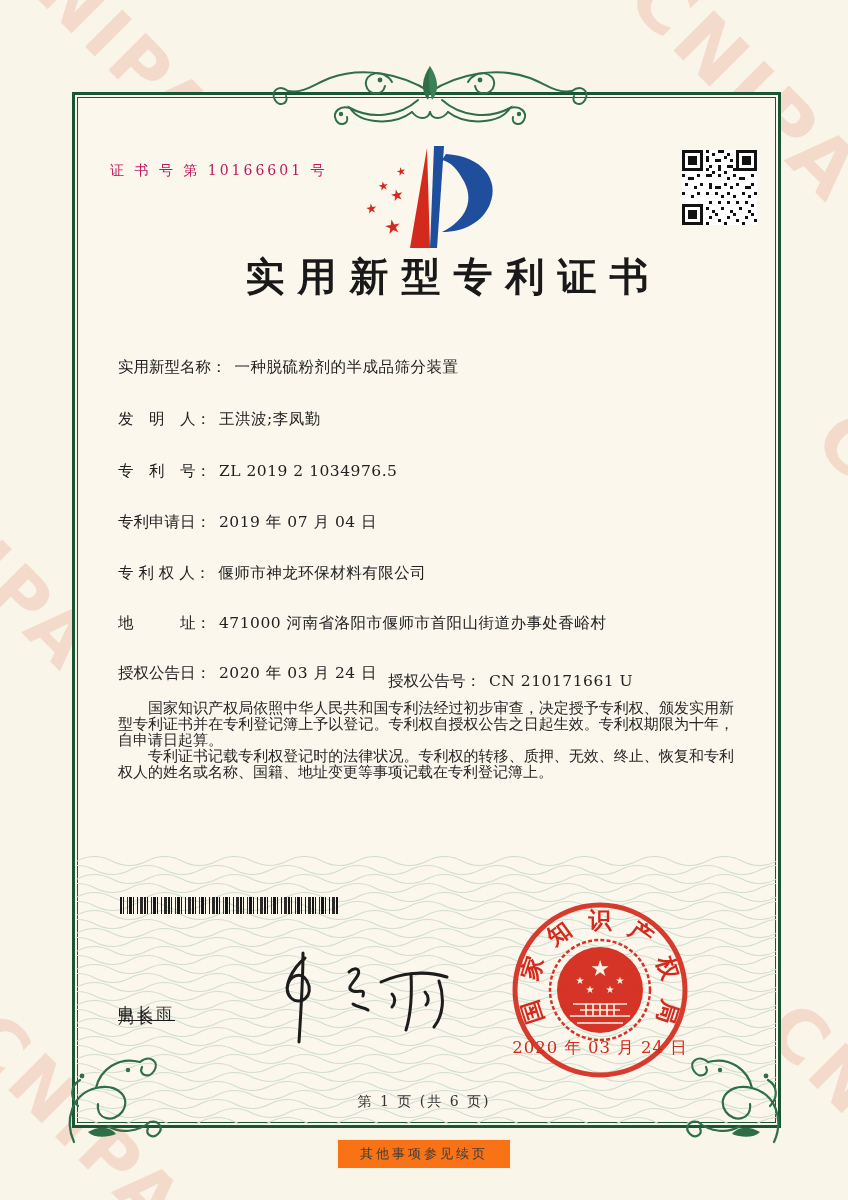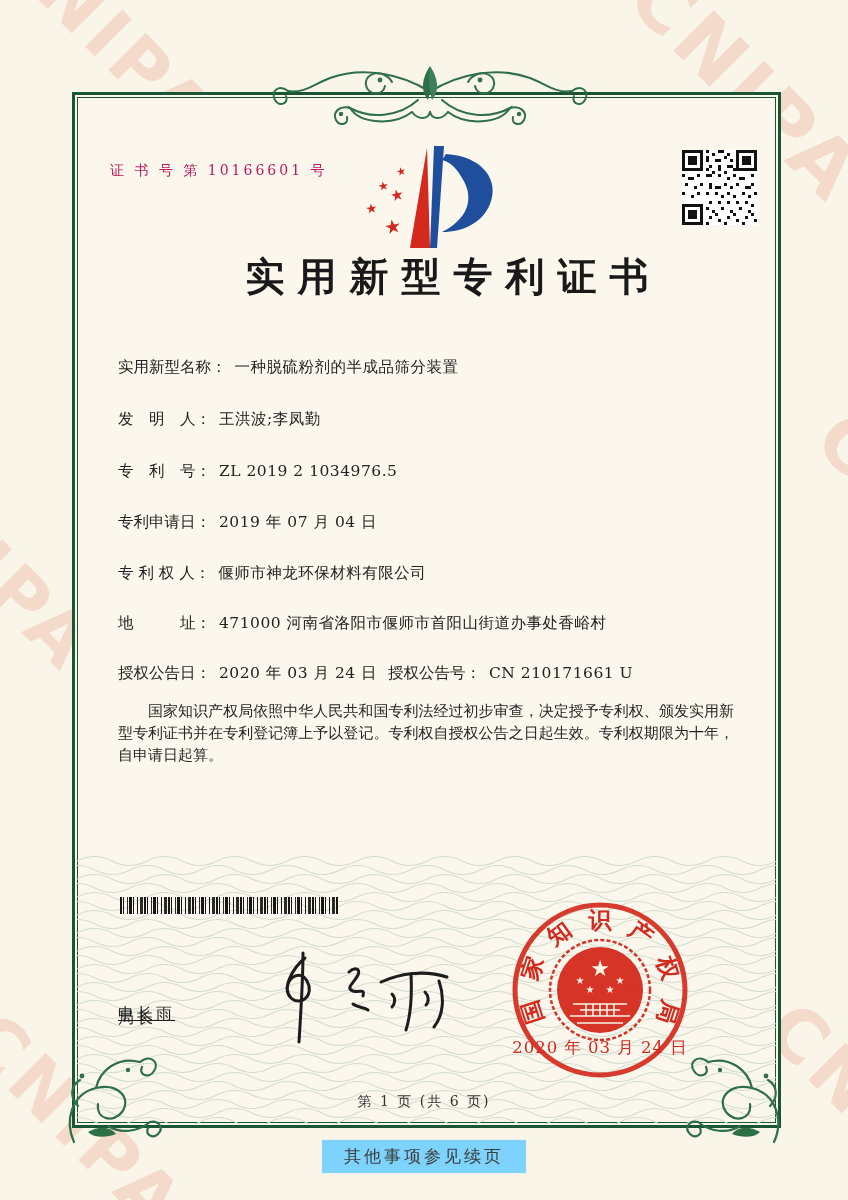--- a/index.html
+++ b/index.html
@@ -30,24 +30,24 @@
   .qr   { position:absolute; left:682px; top:150px; }
 
   .title { position:absolute; left:0; top:250px; width:100%; text-align:center;
            font-size:39px; font-weight:bold; letter-spacing:13px; color:#191919;
            text-indent:13px;padding-left:46px; }
 
   .field-row { position:absolute; left:118px; font-size:15.5px; color:#222;
                white-space:nowrap; }
   .field-label { display:inline-block;text-align:center; }
   .field-value { margin-left:8px; letter-spacing:0.5px; }
-  .grant-2 { position:absolute; left:270px; }
+  .grant-2 { position:absolute; left:270px;margin-top:8px; }
 
   .paras { position:absolute; left:118px; top:700px; width:616px;
-           font-size:15px; line-height:22px; color:#262626; text-align:justify; }
+           font-size:15px; line-height:16px; color:#262626; text-align:justify; }
   .paras p { text-indent:2em; }
 
   .barcode { position:absolute; left:120px; top:897px; width:218px; height:17px;
     background:
       repeating-linear-gradient(90deg,
         #161616 0 2px, transparent 2px 3px,
         #161616 3px 4px, transparent 4px 7px,
         #2a2a2a 7px 8px, transparent 8px 9px,
         #161616 9px 12px, transparent 12px 13px,
         #161616 13px 14px, transparent 14px 17px,
@@ -60,21 +60,21 @@
   .officer-name { position:absolute; left:118px; top:1004px; font-size:16px;
                   letter-spacing:3px; color:#1e1e1e;text-decoration:underline; }
   .signature { position:absolute; left:253px; top:950px; }
 
   .seal { position:absolute; left:510px; top:898px; }
 
   .page-number { position:absolute; left:0; top:1093px; width:100%;
                  text-align:center; font-size:14px; color:#333; letter-spacing:2px; }
 
   .continuation { position:absolute; left:50%; top:1140px; transform:translateX(-50%);
-                  background:#7dd3fc; padding:5px 22px; font-size:17px;
+                  background:#f97316; padding:5px 22px; font-size:13px;
                   letter-spacing:3px; color:#3c3c3c; box-shadow:0 0 0 1px rgba(0,0,0,0.02); }
 
   .ornament { position:absolute; pointer-events:none; }
 </style>
 </head>
 <body>
 
 <div class="page">
 
   <div class="wm pink" style="left:-30px;  top:-10px;   font-size:72px;">CNIPA</div>
@@ -304,20 +304,21 @@
   </div>
   <div class="field-row" style="top:663px">
     <span class="field-label">授权公告日：</span><span class="field-value">2020 年 03 月 24 日</span>
     <span class="grant-2">
       <span class="field-label">授权公告号：</span><span class="field-value">CN 210171661 U</span>
     </span>
   </div>
 
   <div class="paras">
     <p>国家知识产权局依照中华人民共和国专利法经过初步审查，决定授予专利权、颁发实用新型专利证书并在专利登记簿上予以登记。专利权自授权公告之日起生效。专利权期限为十年，自申请日起算。</p>
+    <p>专利证书记载专利权登记时的法律状况。专利权的转移、质押、无效、终止、恢复和专利权人的姓名或名称、国籍、地址变更等事项记载在专利登记簿上。</p>
   </div>
 
   <div class="barcode"></div>
 
   <div class="officer-role">局长</div>
   <div class="officer-name">申长雨</div>
 
   <svg class="signature" width="205" height="100" viewBox="0 0 205 100">
     <g stroke="#1c1c1c" stroke-width="3" fill="none" stroke-linecap="round">
       <path d="M52,8 C40,18 28,38 38,48 C48,57 62,45 54,31 C48,21 36,25 34,38"></path>

